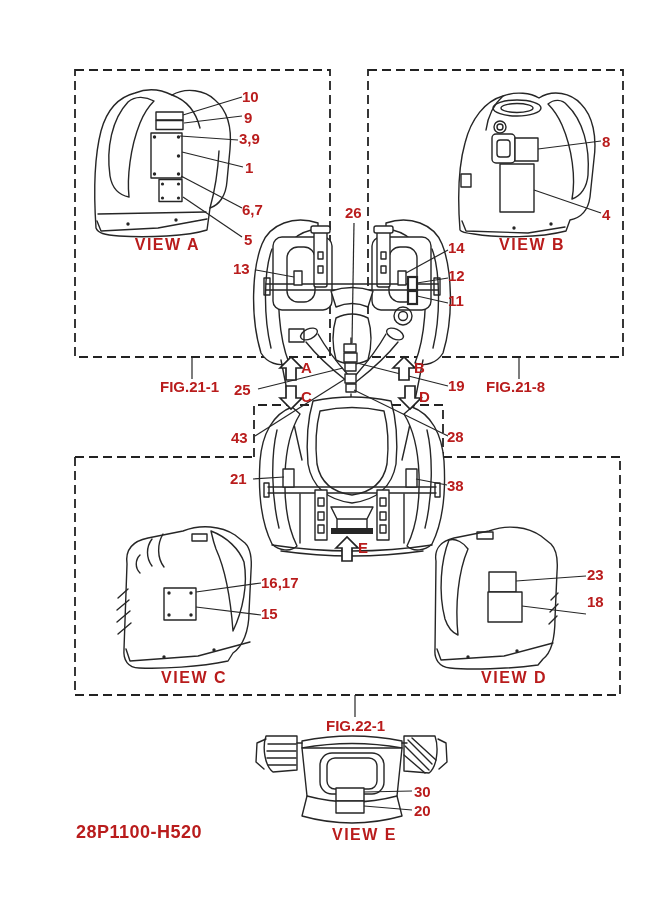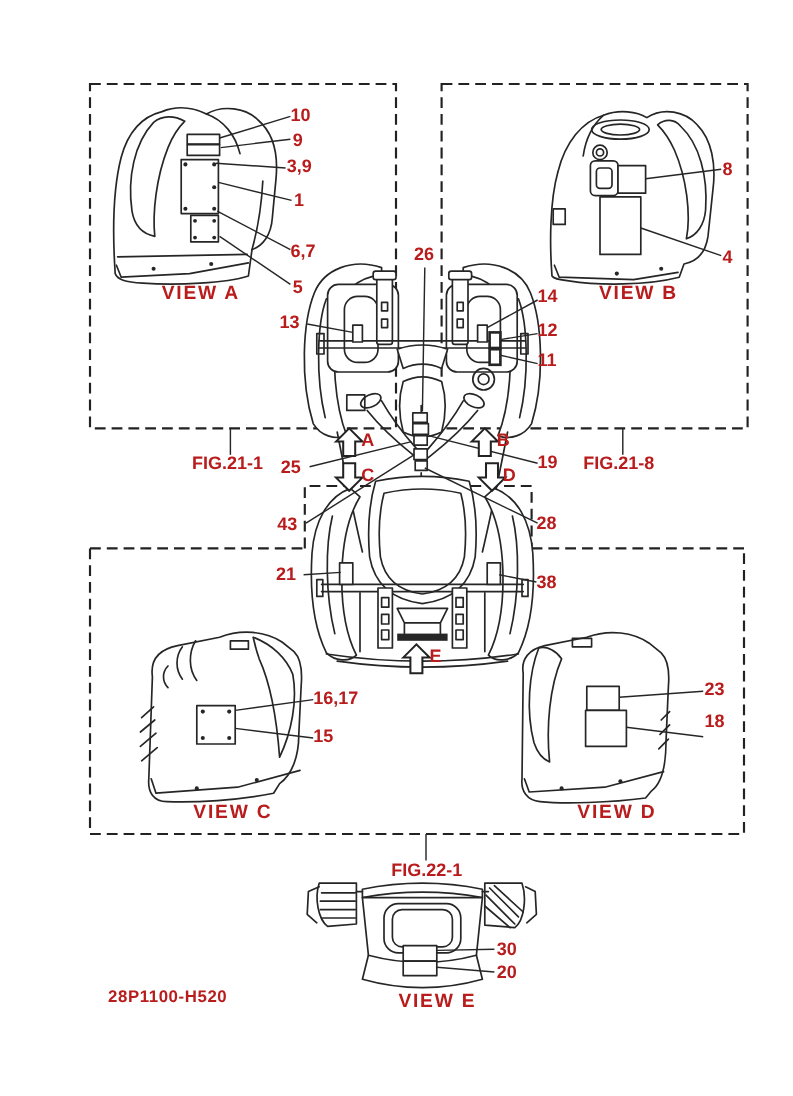--- a/index.html
+++ b/index.html
@@ -4,21 +4,21 @@
 <style>
   html,body{margin:0;padding:0;background:#fff;}
   #page{position:relative;width:661px;height:913px;background:#fff;overflow:hidden;
         font-family:"Liberation Sans", sans-serif;color:#b91c1c;}
   svg{position:absolute;left:0;top:0;}
   .lbl{position:absolute;font-weight:bold;font-size:15px;line-height:1;white-space:nowrap;}
   .viewlbl{position:absolute;font-weight:bold;font-size:16px;letter-spacing:1.5px;
            width:90px;text-align:right;line-height:1;}
   .figlbl{position:absolute;font-weight:bold;font-size:15px;line-height:1;white-space:nowrap;}
   .arrlbl{position:absolute;font-weight:bold;font-size:15px;line-height:1;}
-  .code{position:absolute;font-weight:bold;font-size:14px;letter-spacing:.5px;margin-left:14px;}
+  .code{position:absolute;font-weight:bold;font-size:18px;letter-spacing:.5px;}
   
   .dash{fill:none;stroke:#222;stroke-width:1.8;stroke-dasharray:9 5;}
   .art {fill:none;stroke:#262626;stroke-width:1.4;stroke-linecap:round;stroke-linejoin:round;}
   .wf  {fill:#ffffff;stroke:#262626;stroke-width:1.4;stroke-linejoin:round;}
   .thk {fill:#ffffff;stroke:#262626;stroke-width:2.2;}
   .ldr {fill:none;stroke:#262626;stroke-width:1.2;}
   .dot {fill:#262626;stroke:none;}
   .blk {fill:#262626;stroke:none;}
   .arw {fill:#ffffff;stroke:#222;stroke-width:1.7;stroke-linejoin:miter;}
 </style>

